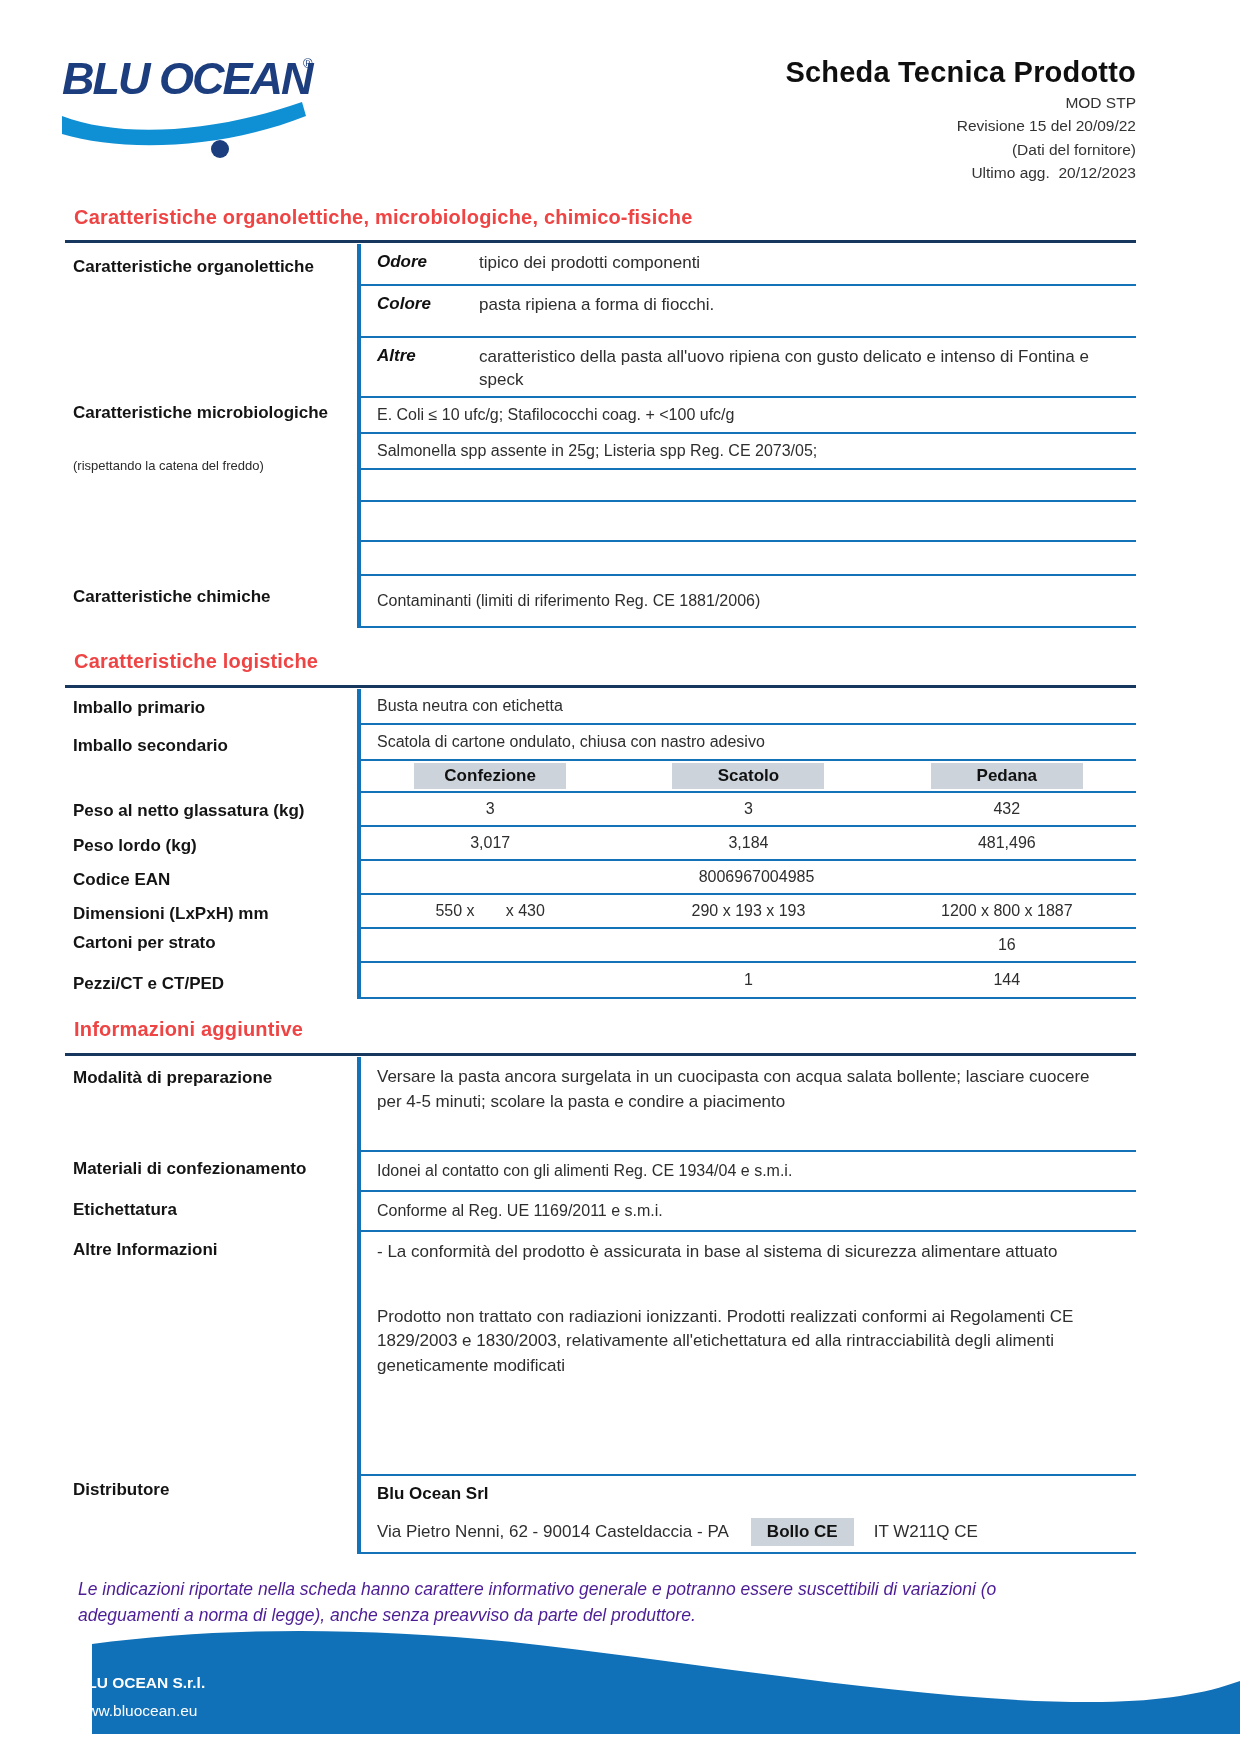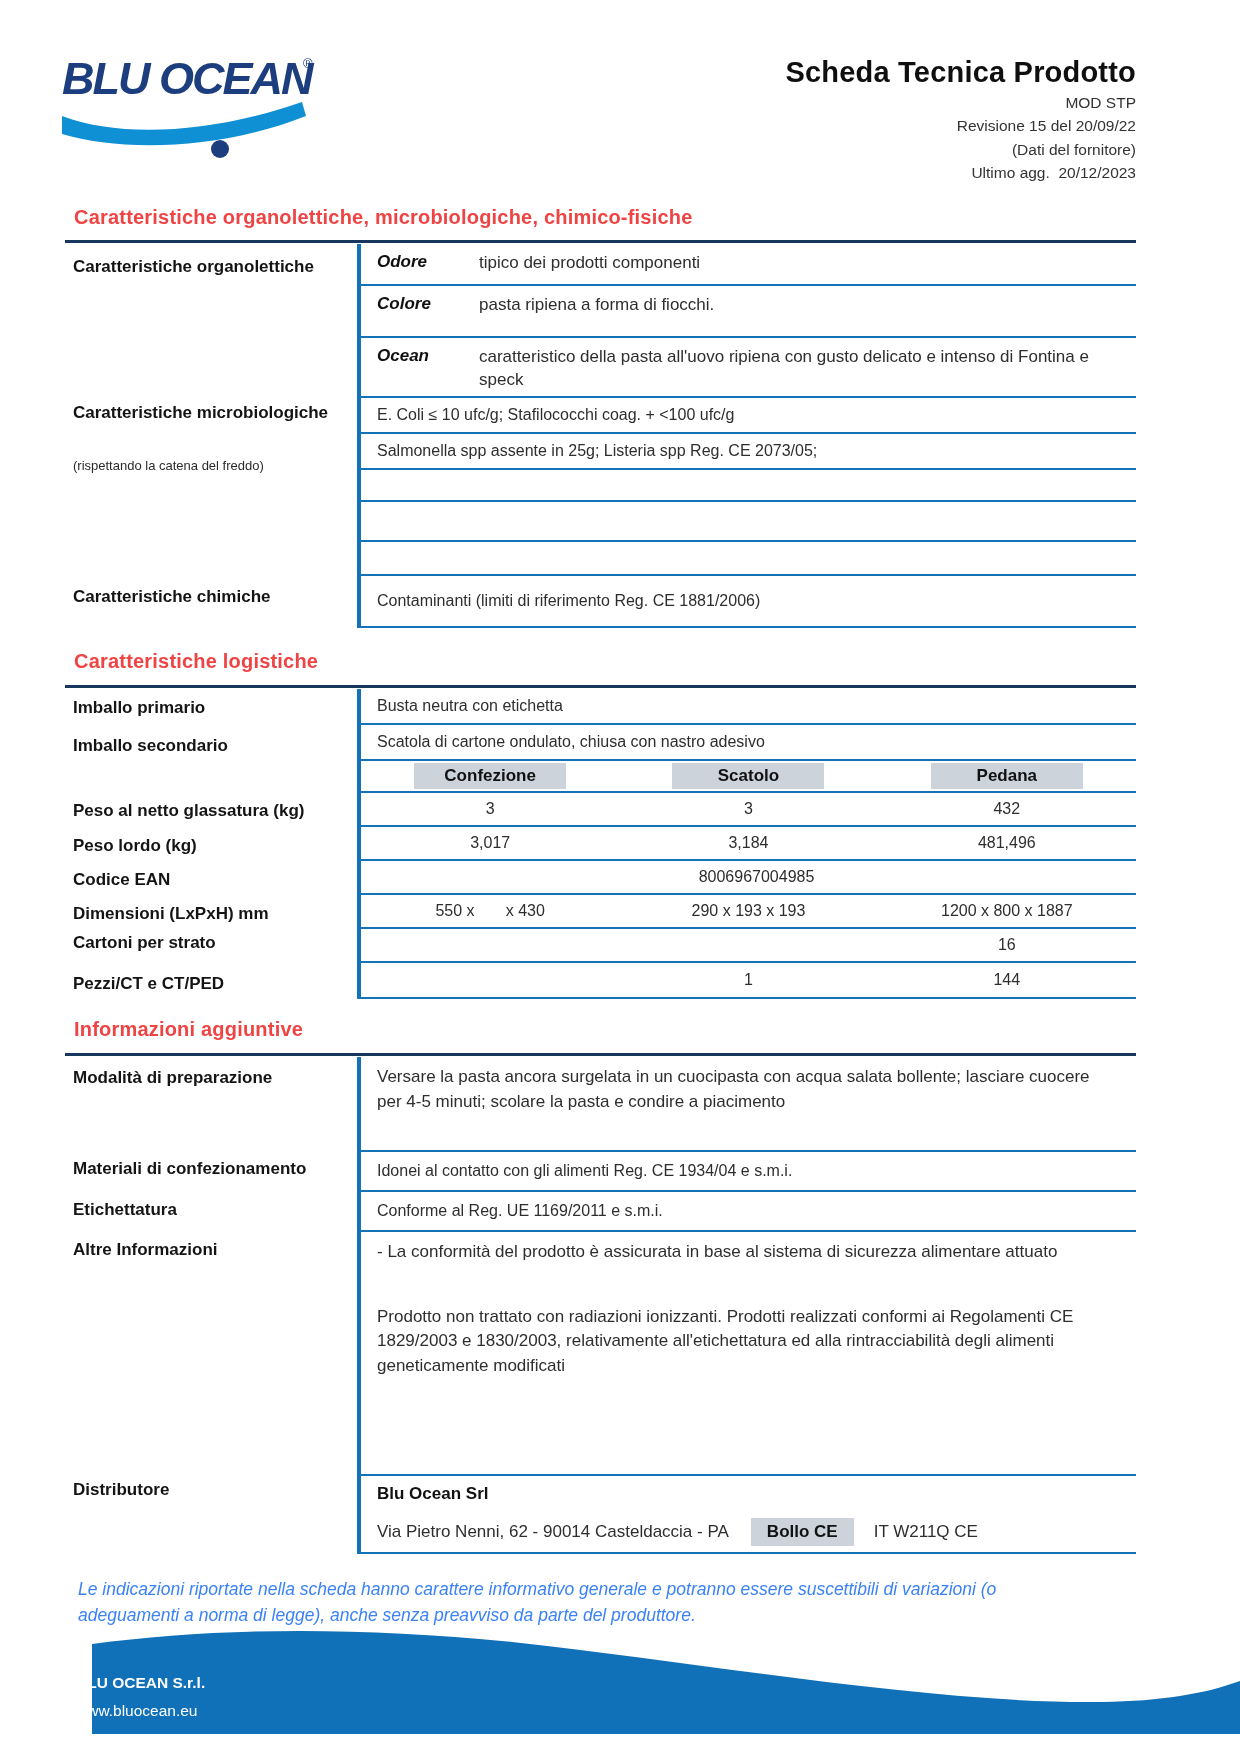--- a/index.html
+++ b/index.html
@@ -33,21 +33,21 @@
         width:152px;margin:0 auto;text-align:center;padding:3px 0;}
   .span-center{flex:1;text-align:center;}
   .para{line-height:1.45;padding-right:24px;}
   .para2{margin-top:40px;}
   .distr-name{font-weight:bold;color:#111;}
   .distr-line{display:flex;align-items:center;margin-top:14px;}
   .distr-addr{margin-right:22px;}
   .bollo-chip{background:#ccd3da;font-weight:bold;padding:4px 16px;margin-right:20px;color:#111;}
   
   .footnote{position:absolute;left:78px;top:1576px;width:990px;font-size:17.5px;font-style:italic;
-            color:#3b82f6;line-height:1.5;}
+            color:#4c1d95;line-height:1.5;}
   .footer-wrap{position:absolute;left:60px;top:1624px;width:1148px;height:112px;padding-left:32px;}
   .footer-co{position:absolute;left:16px;top:50px;color:#fff;font-weight:bold;font-size:15.5px;}
   .footer-web{position:absolute;left:16px;top:78px;color:#fff;font-size:15.5px;}
 </style>
 </head>
 <body>
 
 <div class="page">
 
   <div class="logo-wrap">
@@ -79,21 +79,21 @@
     <div class="content" style="height:384px;">
       <div class="row kv top" style="height:42px;">
         <span class="k">Odore</span>
         <span class="v">tipico dei prodotti componenti</span>
       </div>
       <div class="row kv top" style="height:52px;">
         <span class="k">Colore</span>
         <span class="v">pasta ripiena a forma di fiocchi.</span>
       </div>
       <div class="row kv top" style="height:60px;">
-        <span class="k">Ocean</span>
+        <span class="k">Altre</span>
         <span class="v">caratteristico della pasta all'uovo ripiena con gusto delicato e intenso di Fontina e speck</span>
       </div>
       <div class="row small" style="height:36px;">
         <span>E. Coli ≤ 10 ufc/g; Stafilococchi coag. + &lt;100 ufc/g</span>
       </div>
       <div class="row small" style="height:36px;">
         <span>Salmonella spp assente in 25g; Listeria spp Reg. CE 2073/05;</span>
       </div>
       <div class="row" style="height:32px;"></div>
       <div class="row" style="height:40px;"></div>

